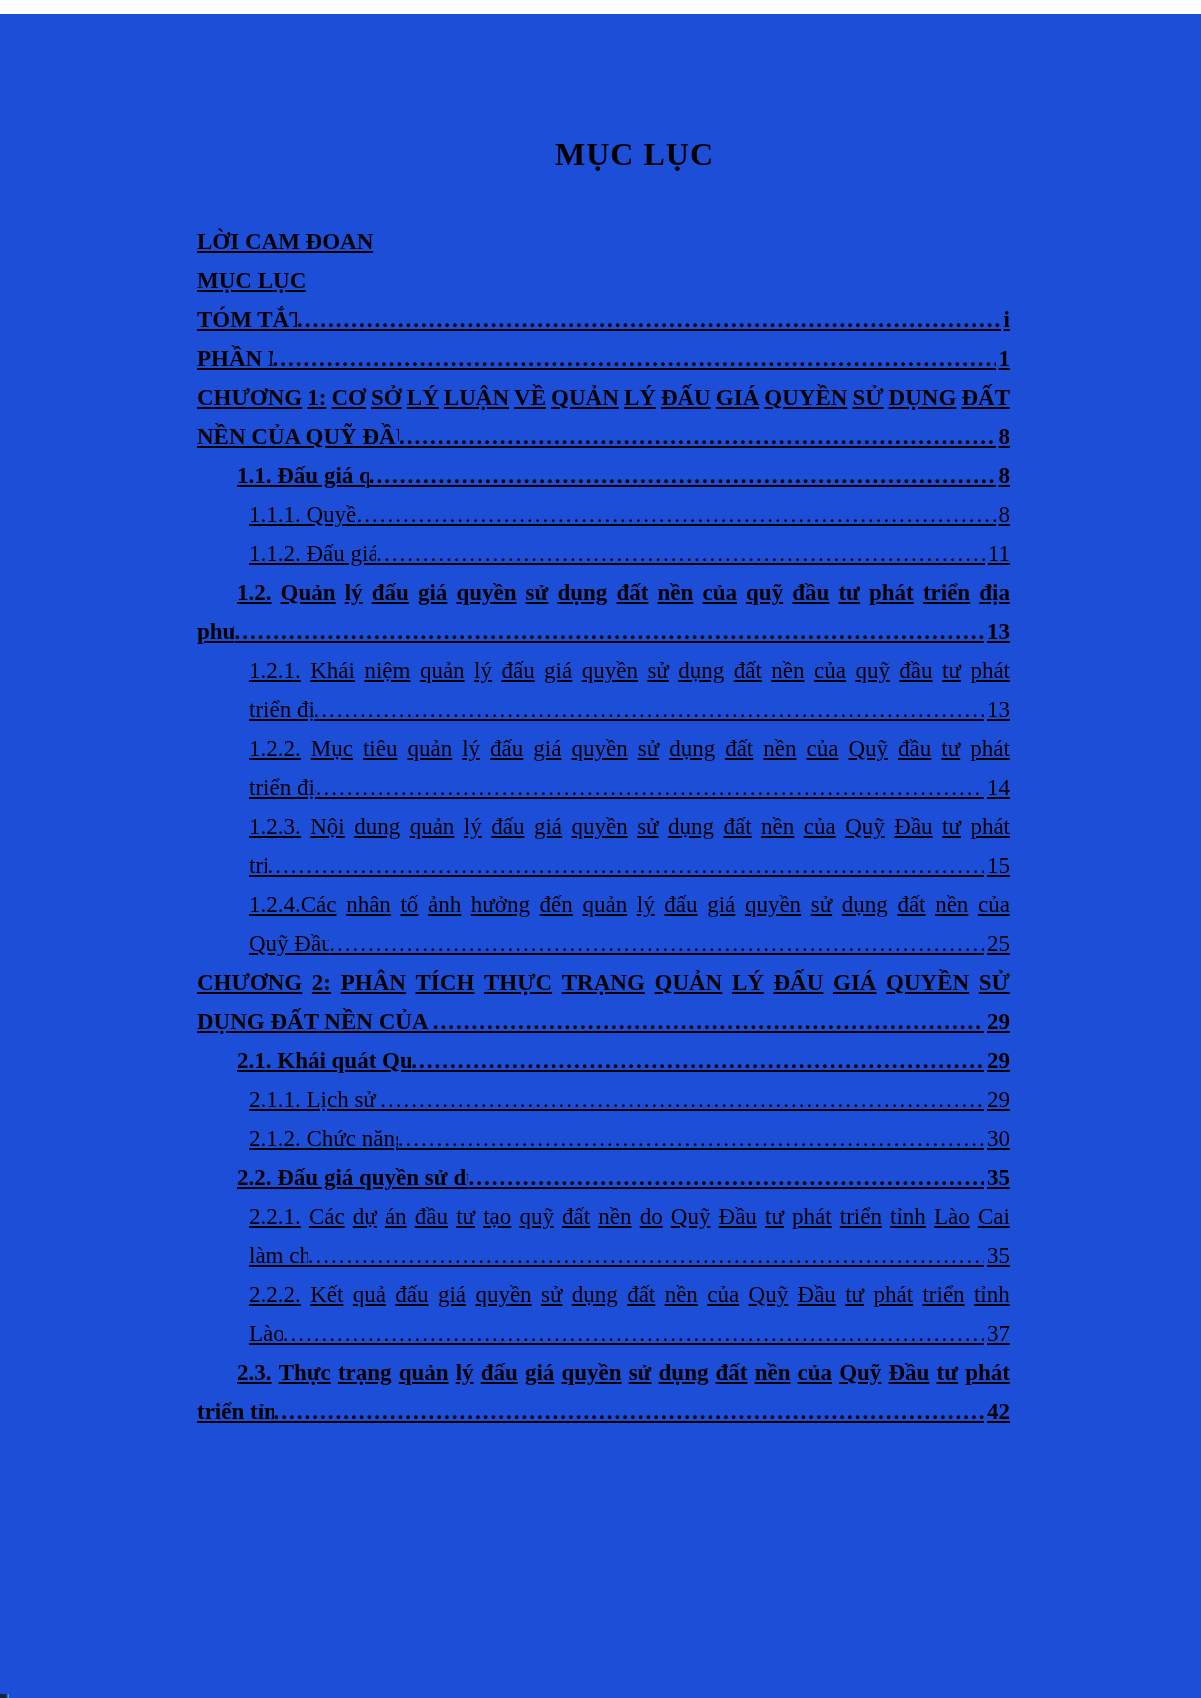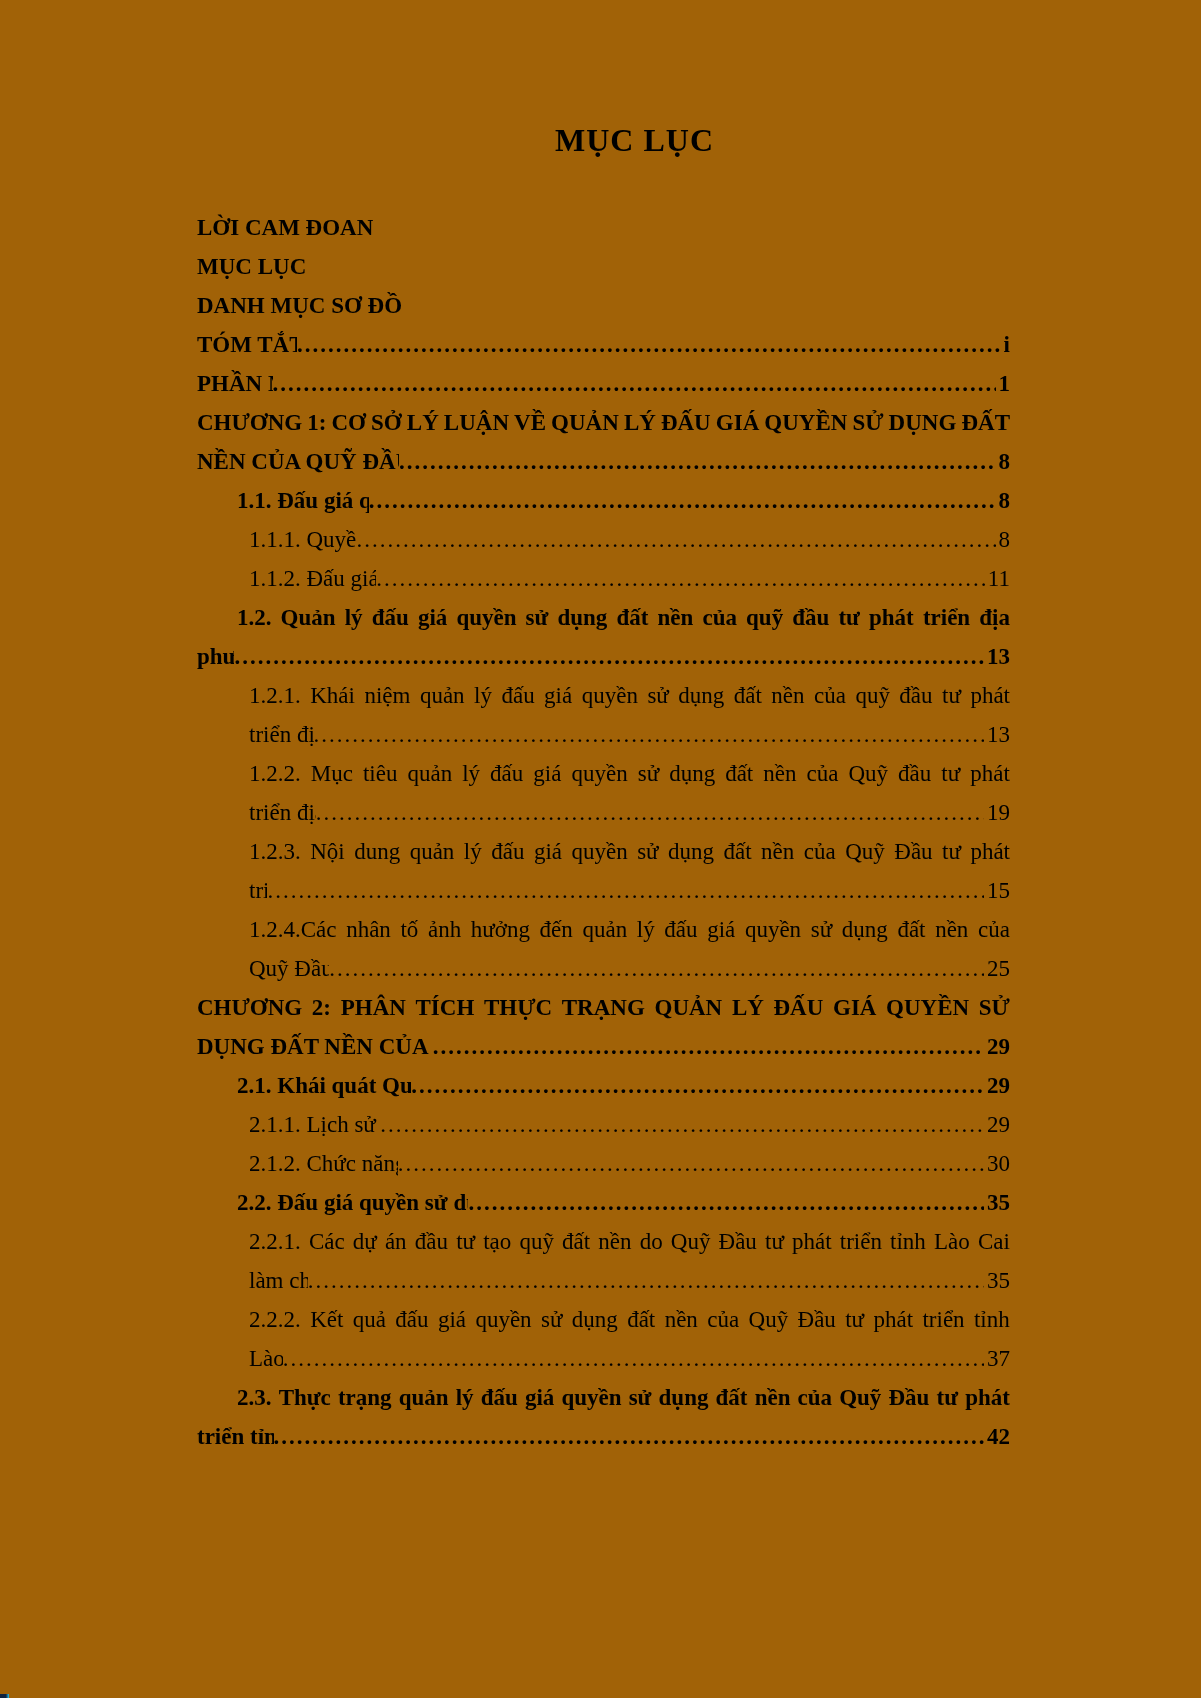--- a/index.html
+++ b/index.html
@@ -11,39 +11,40 @@
     width: 1201px;
     height: 1698px;
     position: relative;
     overflow: hidden;
     font-family: "Liberation Serif", "DejaVu Serif", serif;
     color: #000000;
   }
   .sheet {
     position: absolute;
     inset: 0;
-    background: #a16207;
+    background: #1d4ed8;
+    margin-top: 14px;
   }
   .doc-title {
     margin-top: 118px;
     height: 44px;
     line-height: 44px;
     text-align: center;
     font-size: 32px;
     font-weight: bold;
     letter-spacing: 1px;
     transform: translateX(34px);
   }
   .toc {
     margin: 46px 191px 0 197px;
     width: 813px;
     font-size: 23px;
     line-height: 39px;
   }
-  .toc-entry { margin: 0; }
+  .toc-entry { margin: 0; text-decoration: underline; }
   .toc-entry.bold { font-weight: bold; }
   .line {
     height: 39px;
     overflow: hidden;
   }
   
   .line.stretch {
     display: flex;
     justify-content: space-between;
     flex-wrap: nowrap;
@@ -92,25 +93,20 @@
   <div class="doc-title">MỤC LỤC</div>
   <div class="toc">
       <div class="toc-entry bold">
         <div class="line end ind0">
           <span class="txt">LỜI CAM ĐOAN</span>
         </div>
       </div>
       <div class="toc-entry bold">
         <div class="line end ind0">
           <span class="txt">MỤC LỤC</span>
-        </div>
-      </div>
-      <div class="toc-entry bold">
-        <div class="line end ind0">
-          <span class="txt">DANH MỤC SƠ ĐỒ</span>
         </div>
       </div>
       <div class="toc-entry bold">
         <div class="line end ind0">
           <span class="txt">TÓM TẮT LUẬN VĂN</span>
           <span class="leader"></span>
           <span class="pg">i</span>
         </div>
       </div>
       <div class="toc-entry bold">
@@ -233,21 +229,21 @@
           <span>nền</span>
           <span>của</span>
           <span>Quỹ</span>
           <span>đầu</span>
           <span>tư</span>
           <span>phát</span>
         </div>
         <div class="line end ind2">
           <span class="txt">triển địa phương. </span>
           <span class="leader"></span>
-          <span class="pg">19</span>
+          <span class="pg">14</span>
         </div>
       </div>
       <div class="toc-entry">
         <div class="line stretch ind2">
           <span>1.2.3.</span>
           <span>Nội</span>
           <span>dung</span>
           <span>quản</span>
           <span>lý</span>
           <span>đấu</span>

